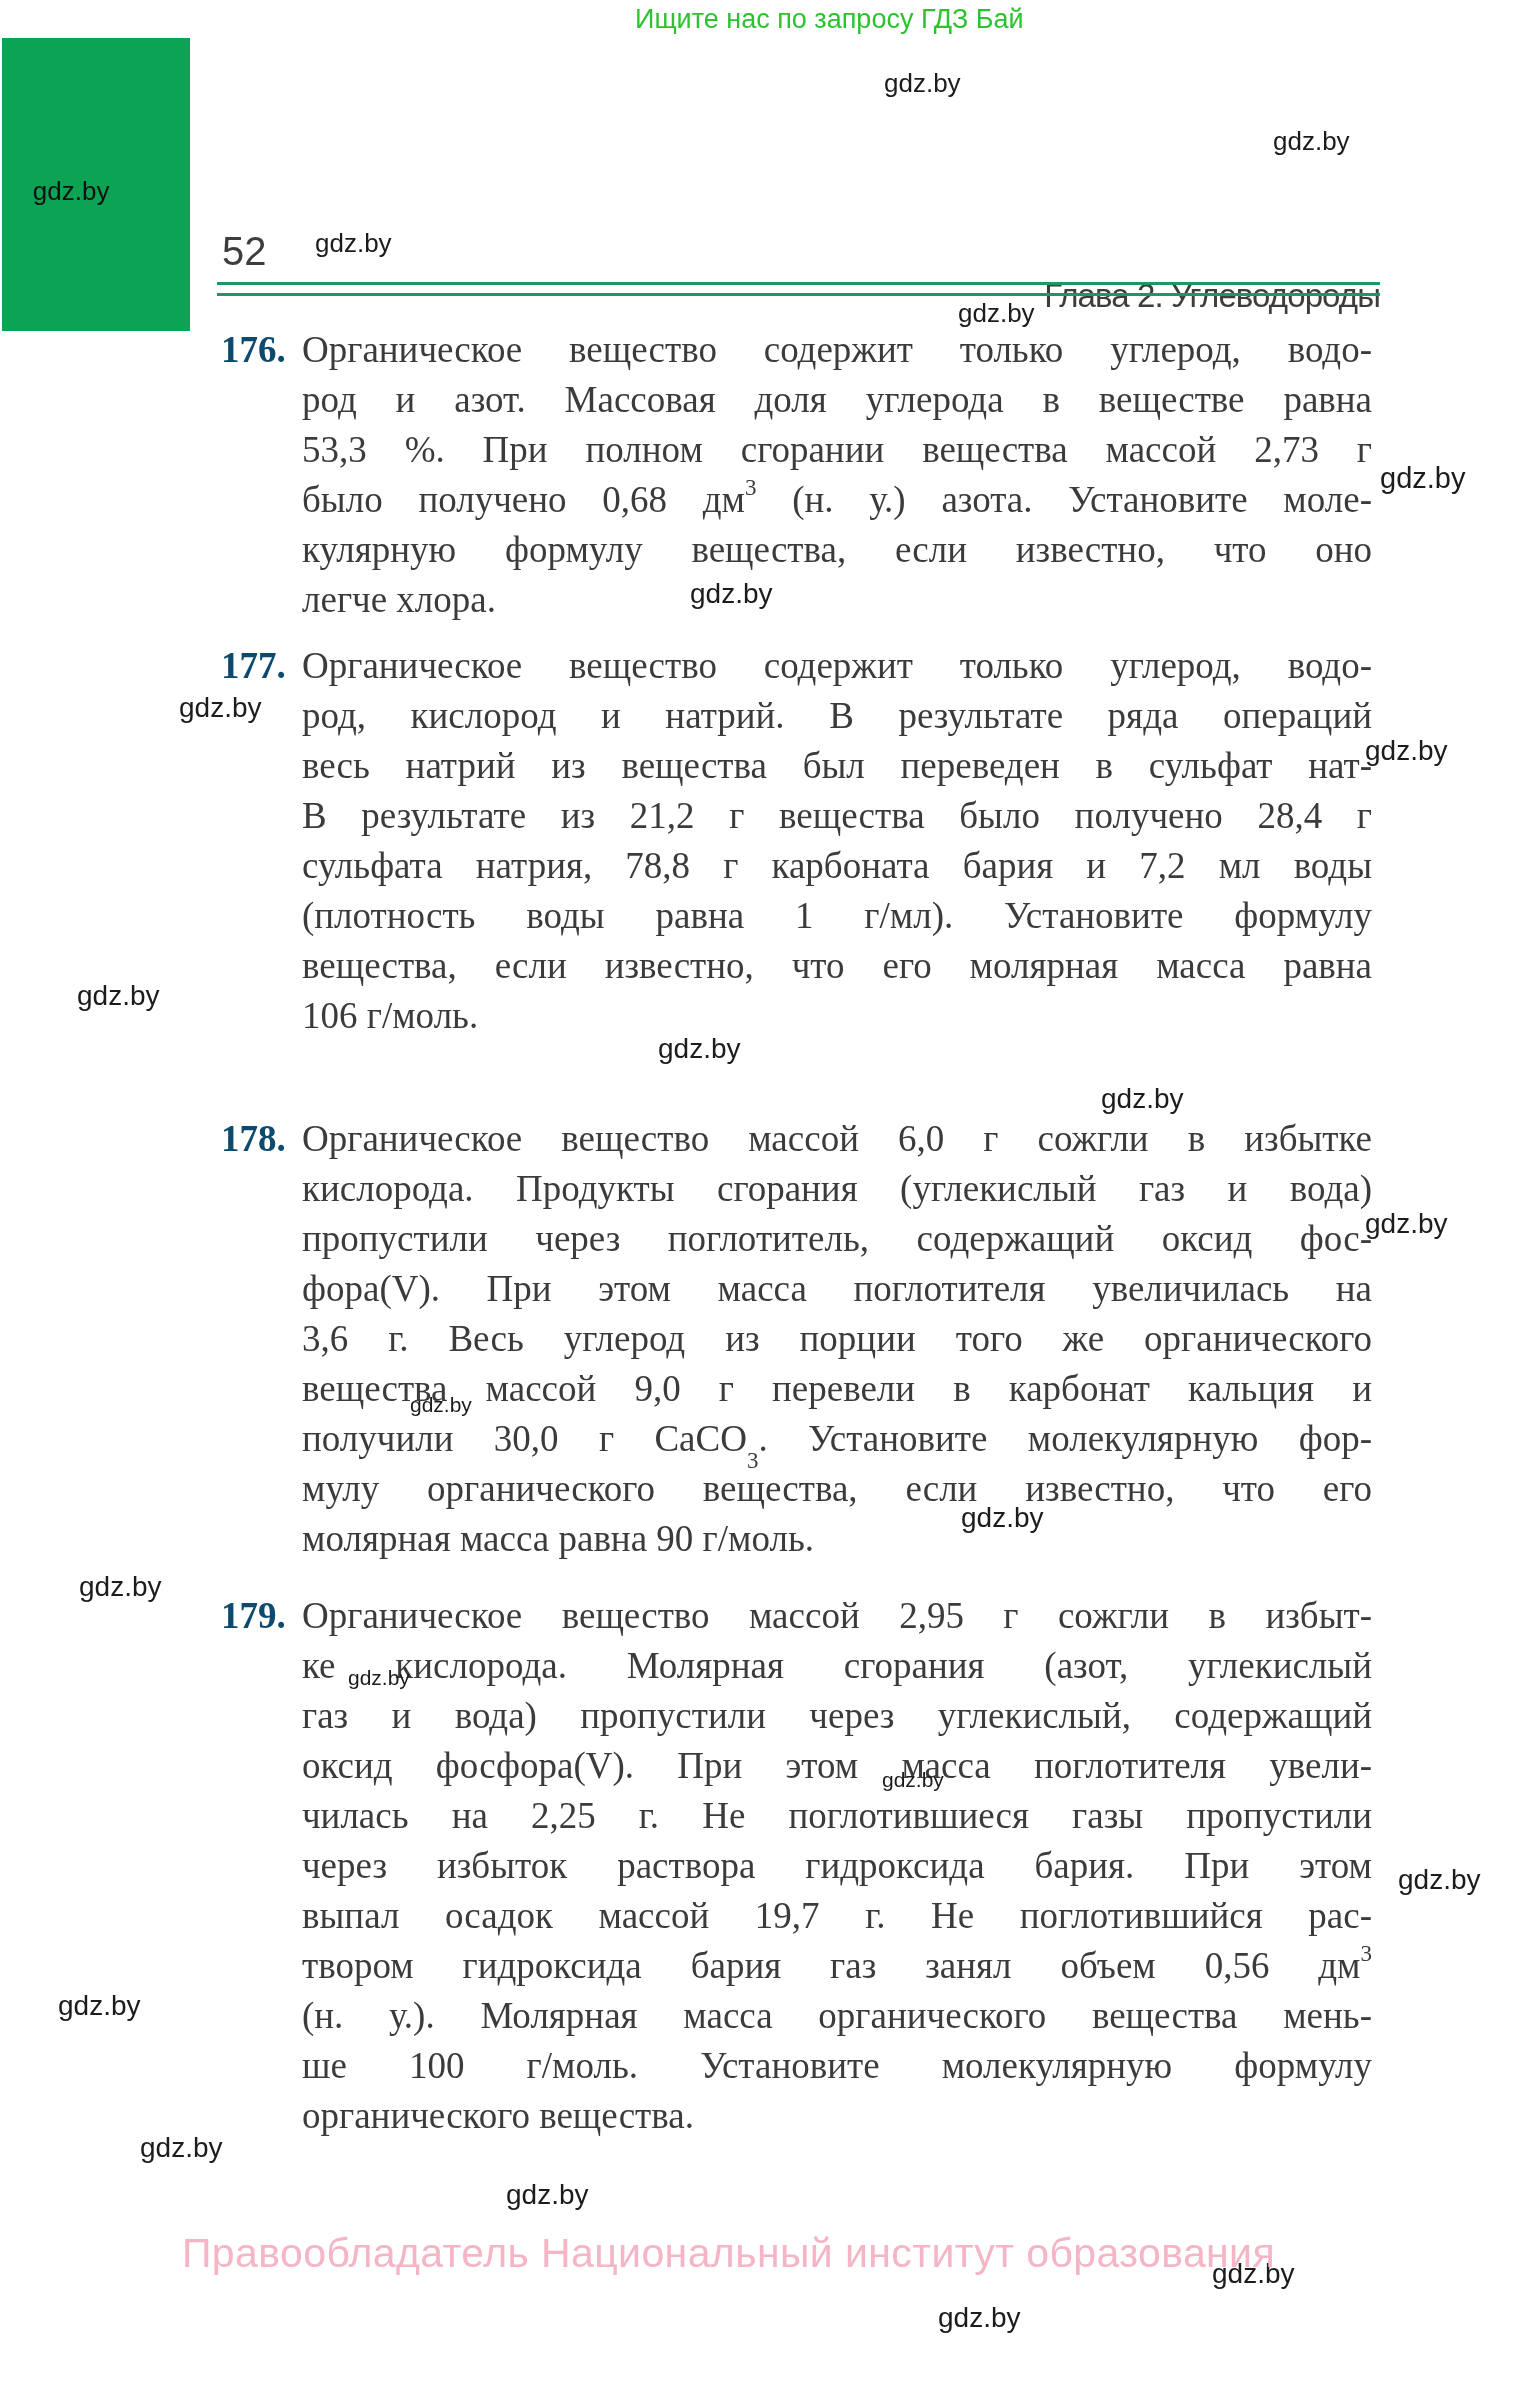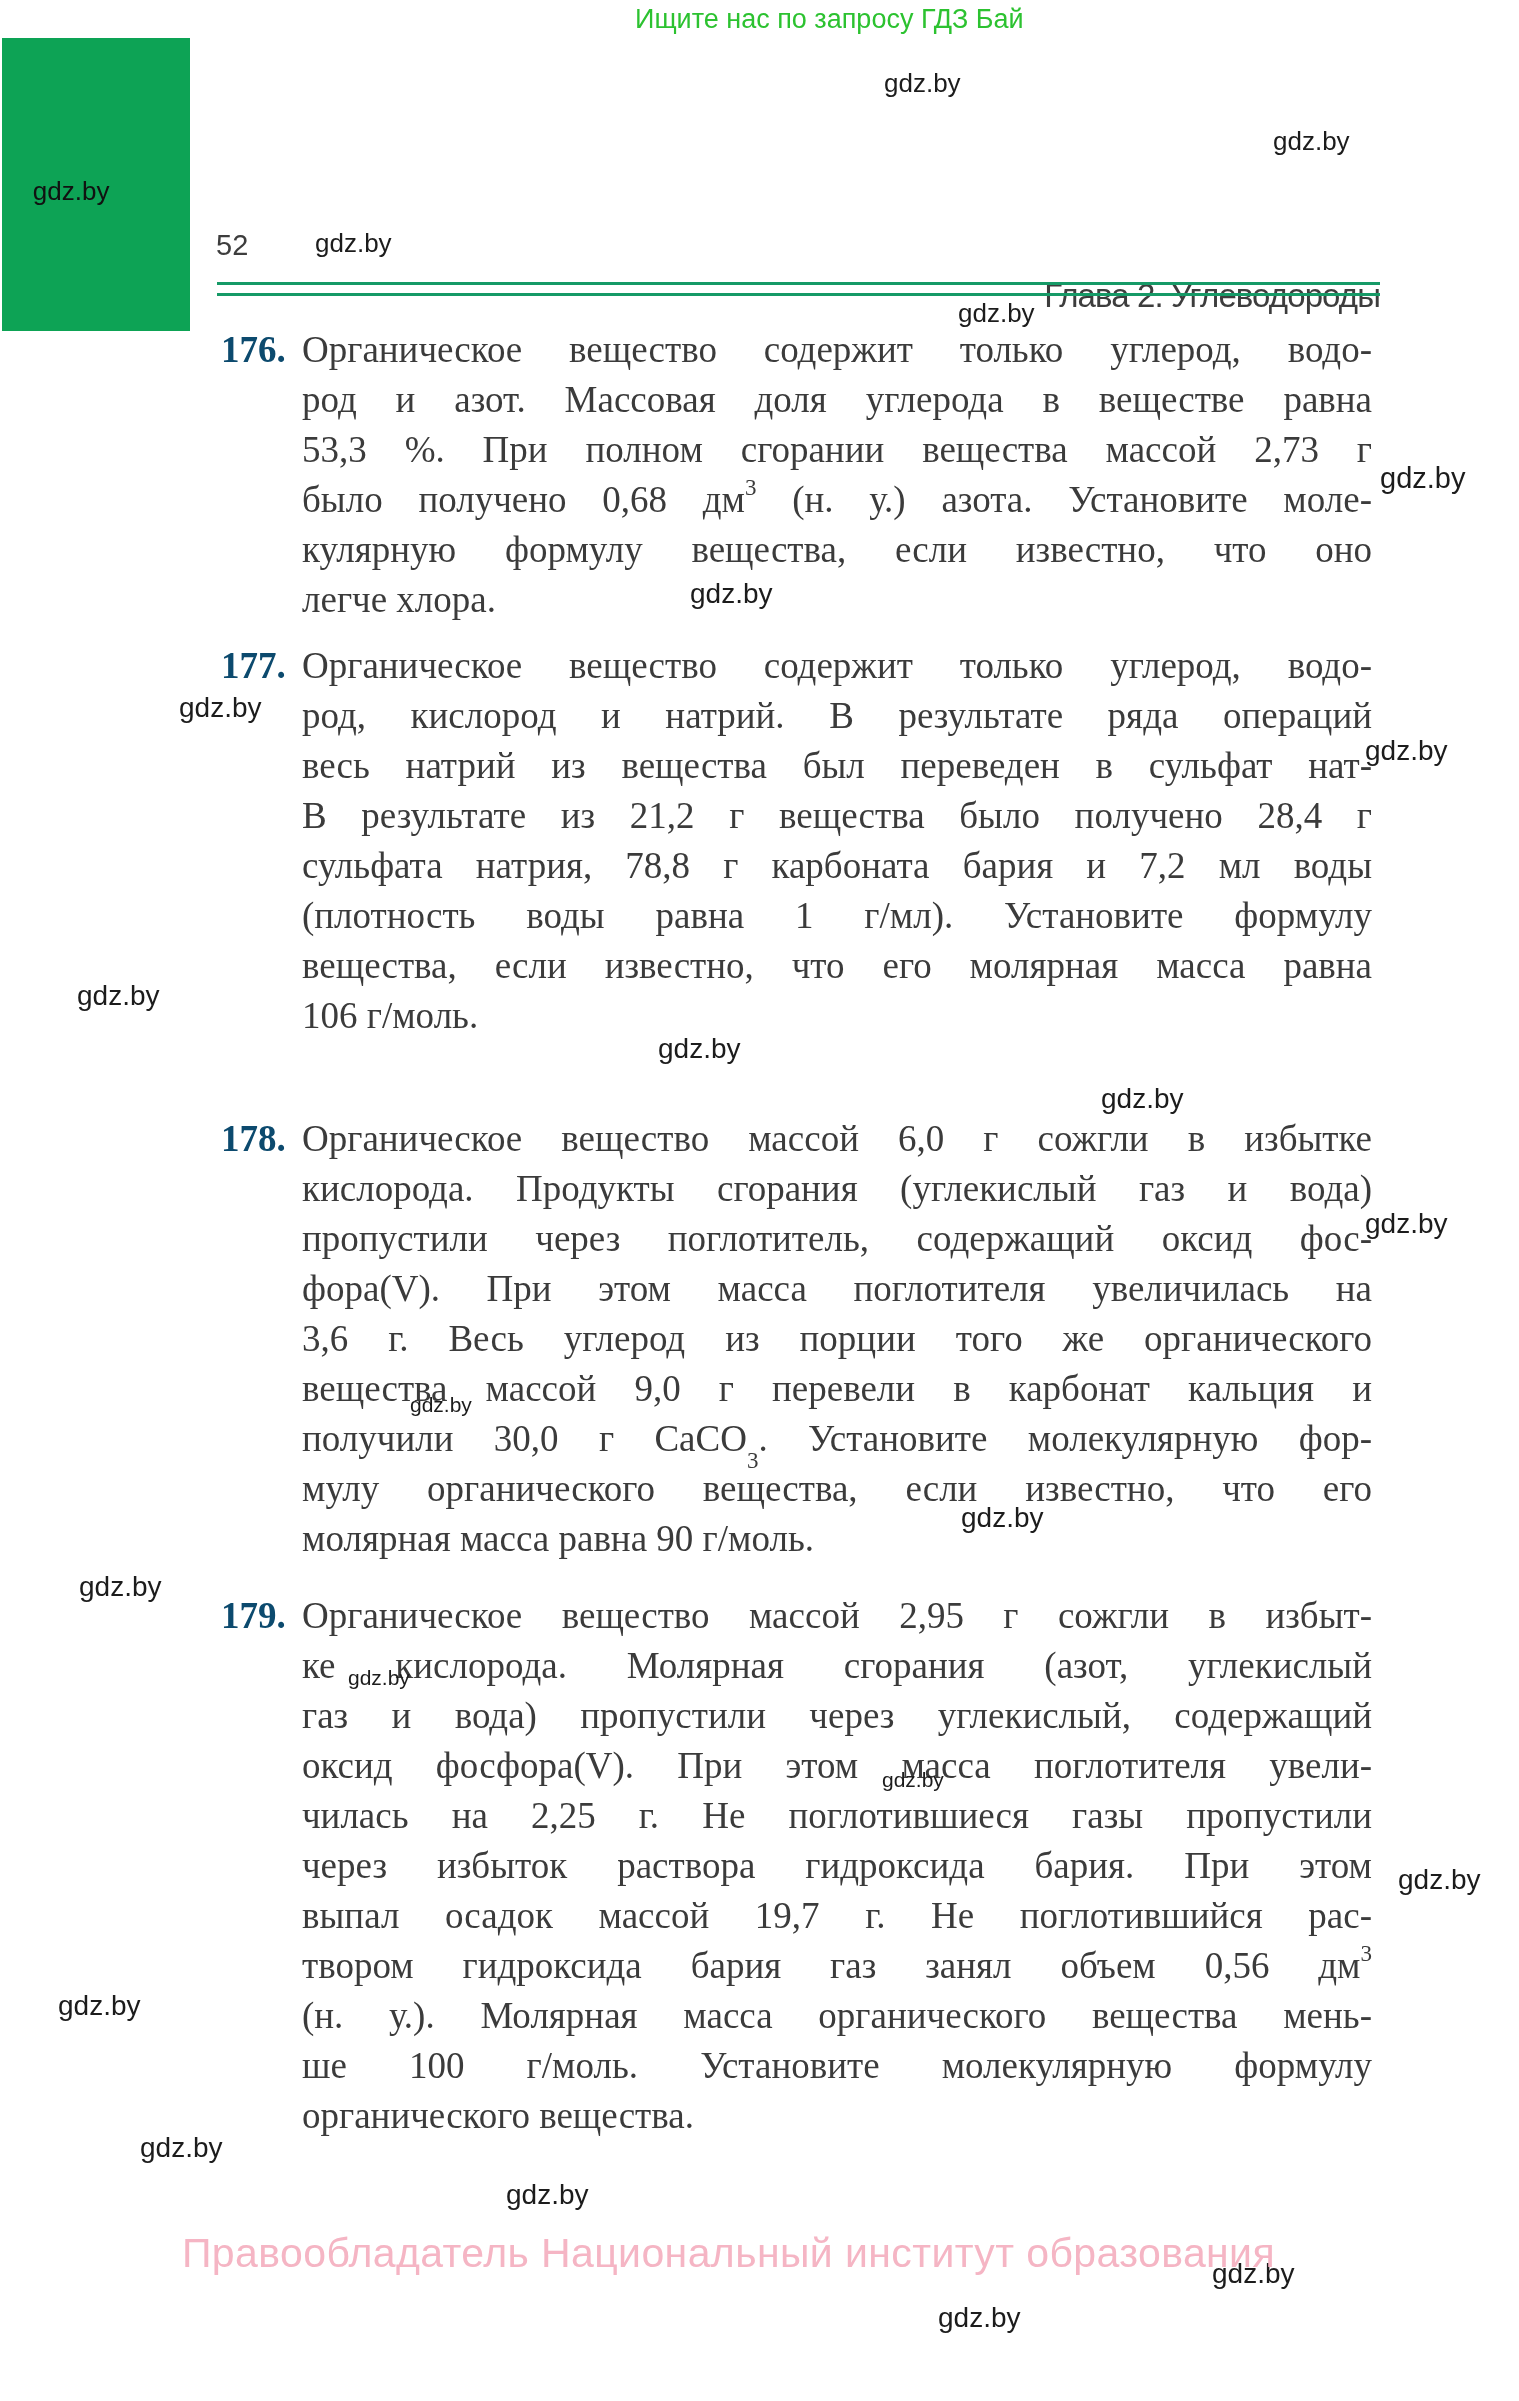--- a/index.html
+++ b/index.html
@@ -15,23 +15,23 @@
   .green-block{
     position:absolute; left:1.8px; top:38px; width:188px; height:293px;
     background:#0da355;
   }
   .green-block-label{
     position:absolute; left:31px; top:138px;
     font-family:"Liberation Sans", sans-serif;
     font-size:26px; color:#111111;
   }
   .page-number{
-    position:absolute; left:216px; top:229px;
+    position:absolute; left:222px; top:229px;
     font-family:"Liberation Sans", sans-serif;
-    font-size:29px; color:#3d3d3d;
+    font-size:40px; color:#3d3d3d;
   }
   .chapter-title{
     position:absolute; right:139px; top:233px;
     font-family:"Liberation Sans", sans-serif;
     font-size:33px; color:#3d3d3d; letter-spacing:-0.9px; white-space:nowrap;margin-top:44px;
   }
   .header-rule{
     position:absolute; left:217px; top:282px; width:1163px; height:7.9px;
     border-top:3.5px solid #169a67; border-bottom:3.5px solid #169a67;
   }

